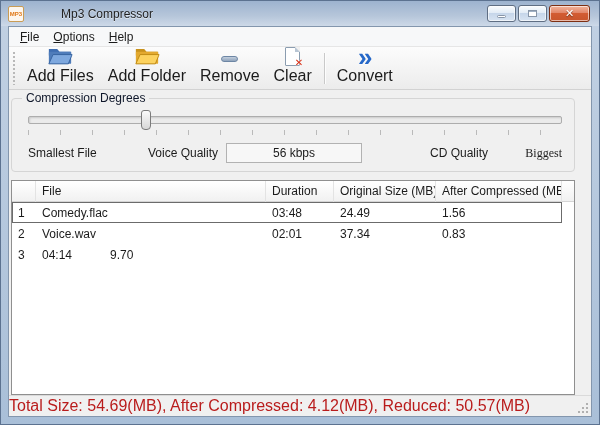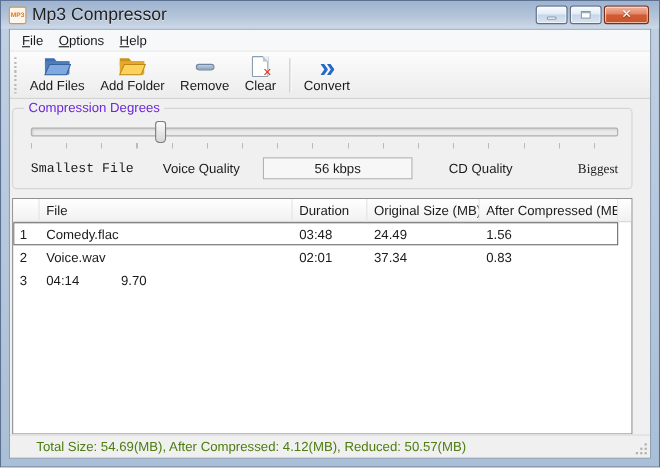--- a/index.html
+++ b/index.html
@@ -6,21 +6,21 @@
   *{box-sizing:border-box;}
 
   .window{width:600px;height:425px;border:1px solid #5c7290;background:linear-gradient(#c2d1e3,#a9bfd8);
     padding:0 7px 7px;display:flex;flex-direction:column;position:relative;}
 
   
   .titlebar{height:25px;flex:none;display:flex;align-items:center;position:relative;
     background:linear-gradient(#9db3cf 0%,#b6c6da 60%,#cdd9e8 100%);margin:0 -7px;padding:0 7px;}
   .app-icon{width:16px;height:16px;background:#fdf6ee;border:1px solid #c99c55;border-radius:2px;
     display:flex;align-items:center;justify-content:center;font-size:6px;font-weight:bold;color:#e07818;margin-right:5px;flex:none;}
-  .title-text{font-size:16px;color:#1f1f1f;text-shadow:0 1px 0 rgba(255,255,255,.55);}
+  .title-text{font-size:12px;color:#1f1f1f;text-shadow:0 1px 0 rgba(255,255,255,.55);margin-left:32px;}
   .win-controls{position:absolute;right:9px;top:4px;display:flex;gap:2px;}
   .win-btn{height:17px;border:1px solid #5f6e83;border-radius:3px;display:flex;align-items:center;justify-content:center;
     background:linear-gradient(#fafcfe 0%,#e3ecf6 45%,#c6d6ea 50%,#d8e4f2 100%);box-shadow:inset 0 0 0 1px rgba(255,255,255,.6);cursor:pointer;}
   .win-btn.minimize,.win-btn.maximize{width:29px;}
   .win-btn.close{width:41px;background:linear-gradient(#f3b49c 0%,#e2876a 45%,#d25c33 50%,#c8552d 100%);border-color:#7d2f13;}
   .glyph-min{width:9px;height:3px;background:#fff;border:1px solid #8795a8;border-radius:2px;margin-top:6px;}
   .glyph-max{width:9px;height:7px;border:1px solid #8795a8;background:#fff;box-shadow:inset 0 1px 0 #9fb0c4;}
   .glyph-close{color:#fff;font-size:11px;font-weight:bold;text-shadow:0 1px 1px rgba(0,0,0,.45);line-height:1;}
 
   
@@ -29,65 +29,65 @@
   .menubar{height:20px;flex:none;background:#f7f8f9;border-bottom:1px solid #e6e6e6;display:flex;align-items:center;padding-left:4px;}
   .menu-item{font-size:12px;color:#1b1b1b;padding:1px 7px;cursor:default;display:inline-block;}
   .menu-item::first-letter{text-decoration:underline;}
 
   
   .toolbar{height:43px;flex:none;background:linear-gradient(#fcfcfc,#ececec);border-bottom:1px solid #d2d2d2;
     display:flex;align-items:stretch;padding:2px 2px 1px 2px;}
   .gripper{width:5px;margin:3px 3px 3px 1px;background:repeating-linear-gradient(to bottom,#b9b9b9 0 2px,transparent 2px 4px);background-size:2px 100%;background-repeat:no-repeat;background-position:1px 0;}
   .tb-btn{display:flex;flex-direction:column;align-items:center;justify-content:flex-end;padding:2px 6px 2px;border:1px solid transparent;border-radius:2px;cursor:pointer;}
   .tb-btn .tb-icon{height:22px;display:flex;align-items:center;justify-content:center;}
-  .tb-label{font-size:12px;color:#1b1b1b;white-space:nowrap;margin-top:1px;}
+  .tb-label{font-size:16px;color:#1b1b1b;white-space:nowrap;margin-top:1px;}
   .tb-sep{width:1px;background:#c9c9c9;margin:4px 5px;box-shadow:1px 0 0 #fdfdfd;}
 
   .icon-remove{width:17px;height:6px;border:1px solid #6d86a4;border-radius:3px;background:linear-gradient(#c3cfdd,#8fa3bb);}
   .icon-page{width:15px;height:19px;background:#fff;border:1px solid #8b9db0;border-radius:1px;position:relative;}
   .icon-page::before{content:"";position:absolute;top:-1px;right:-1px;border-style:solid;border-width:0 5px 5px 0;border-color:transparent #f0f0f0 #b9c6d4 transparent;}
   .icon-page .redx{position:absolute;right:-4px;bottom:-3px;color:#d42a10;font-size:10px;font-weight:bold;text-shadow:0 0 1px #fff,0 0 1px #fff;}
   .icon-convert{font-size:26px;font-weight:bold;color:#2668c8;line-height:18px;letter-spacing:-1px;text-shadow:0 1px 0 rgba(255,255,255,.6);}
 
   
   .content{flex:1;display:flex;flex-direction:column;padding:2px 16px 0 2px;overflow:hidden;}
   .groupbox{position:relative;height:74px;margin-top:6px;border:1px solid #d5d5d5;border-radius:4px;flex:none;}
-  .group-label{position:absolute;top:-8px;left:10px;background:#f0f0f0;padding:0 4px;font-size:12px;color:#6d28d9;}
+  .group-label{position:absolute;top:-8px;left:10px;background:#f0f0f0;padding:0 4px;font-size:12px;color:#0f172a;}
   .slider-track{position:absolute;left:16px;right:12px;top:17px;height:8px;background:#ebebeb;border:1px solid #adadad;border-radius:2px;
     box-shadow:inset 1px 1px 2px rgba(0,0,0,.14);}
   .slider-thumb{position:absolute;top:-7px;width:10px;height:20px;background:linear-gradient(#fafafa,#d7d7d7);
     border:1px solid #7b7b7b;border-radius:3px 3px 4px 4px;cursor:pointer;}
   .slider-ticks{position:absolute;left:16px;right:12px;top:31px;height:5px;
     background:repeating-linear-gradient(to right,#a8a8a8 0 1px,transparent 1px 32px);opacity:.75;}
   .scale-row{position:absolute;left:16px;right:12px;bottom:8px;height:20px;font-size:12px;color:#1b1b1b;}
   .scale-row .lbl{position:absolute;top:3px;white-space:nowrap;}
-  .lbl-smallest{left:0;font-family:Liberation Mono, monospace;}
+  .lbl-smallest{left:0;}
   .lbl-voice{left:120px;}
-  .lbl-cd{left:380px;}
+  .lbl-cd{left:402px;}
   .lbl-biggest{right:0;font-family:Liberation Serif, serif;}
-  .bitrate-box{position:absolute;left:211px;top:0;width:136px;height:20px;border:1px solid #b2b2b2;background:#f7f7f7;
+  .bitrate-box{position:absolute;left:198px;top:0;width:136px;height:20px;border:1px solid #b2b2b2;background:#f7f7f7;
     display:flex;align-items:center;justify-content:center;font-size:12px;color:#1b1b1b;}
 
   
   .table{flex:1;margin:8px 0 0;background:#fff;border:1px solid #8f8f8f;font-size:12px;color:#1b1b1b;overflow:hidden;}
   .thead{display:flex;height:21px;background:linear-gradient(#ffffff,#f1f1f1);border-bottom:1px solid #d5d5d5;}
   .th{height:21px;line-height:20px;padding-left:6px;border-right:1px solid #e3e3e3;white-space:nowrap;overflow:hidden;cursor:default;}
   .c-idx{width:24px;flex:none;}
   .c-file{width:230px;flex:none;}
   .c-dur{width:68px;flex:none;}
   .c-orig{width:102px;flex:none;}
   .c-comp{width:126px;flex:none;}
   .c-fill{flex:1;border-right:none;}
   .trow{display:flex;width:550px;height:21px;align-items:center;cursor:default;}
   .trow.selected{outline:1px solid #6b6b6b;outline-offset:-1px;}
   .td{padding-left:6px;white-space:nowrap;overflow:hidden;}
 
   
   .statusbar{height:21px;flex:none;background:#f0f0f0;border-top:1px solid #dadada;display:flex;align-items:center;
-    padding-left:24px;font-size:12px;color:#4d7c0f;position:relative;}
+    padding-left:0;font-size:16px;color:#b91c1c;position:relative;}
   .grip{position:absolute;right:3px;bottom:3px;width:2px;height:2px;background:#b0b0b0;
     box-shadow:-4px 0 0 #b0b0b0,-8px 0 0 #b0b0b0,0 -4px 0 #b0b0b0,-4px -4px 0 #b0b0b0,0 -8px 0 #b0b0b0;cursor:nwse-resize;}
 </style>
 </head>
 <body>
 
 <div class="window">
 
   <div class="titlebar">
     <div class="app-icon">MP3</div>

